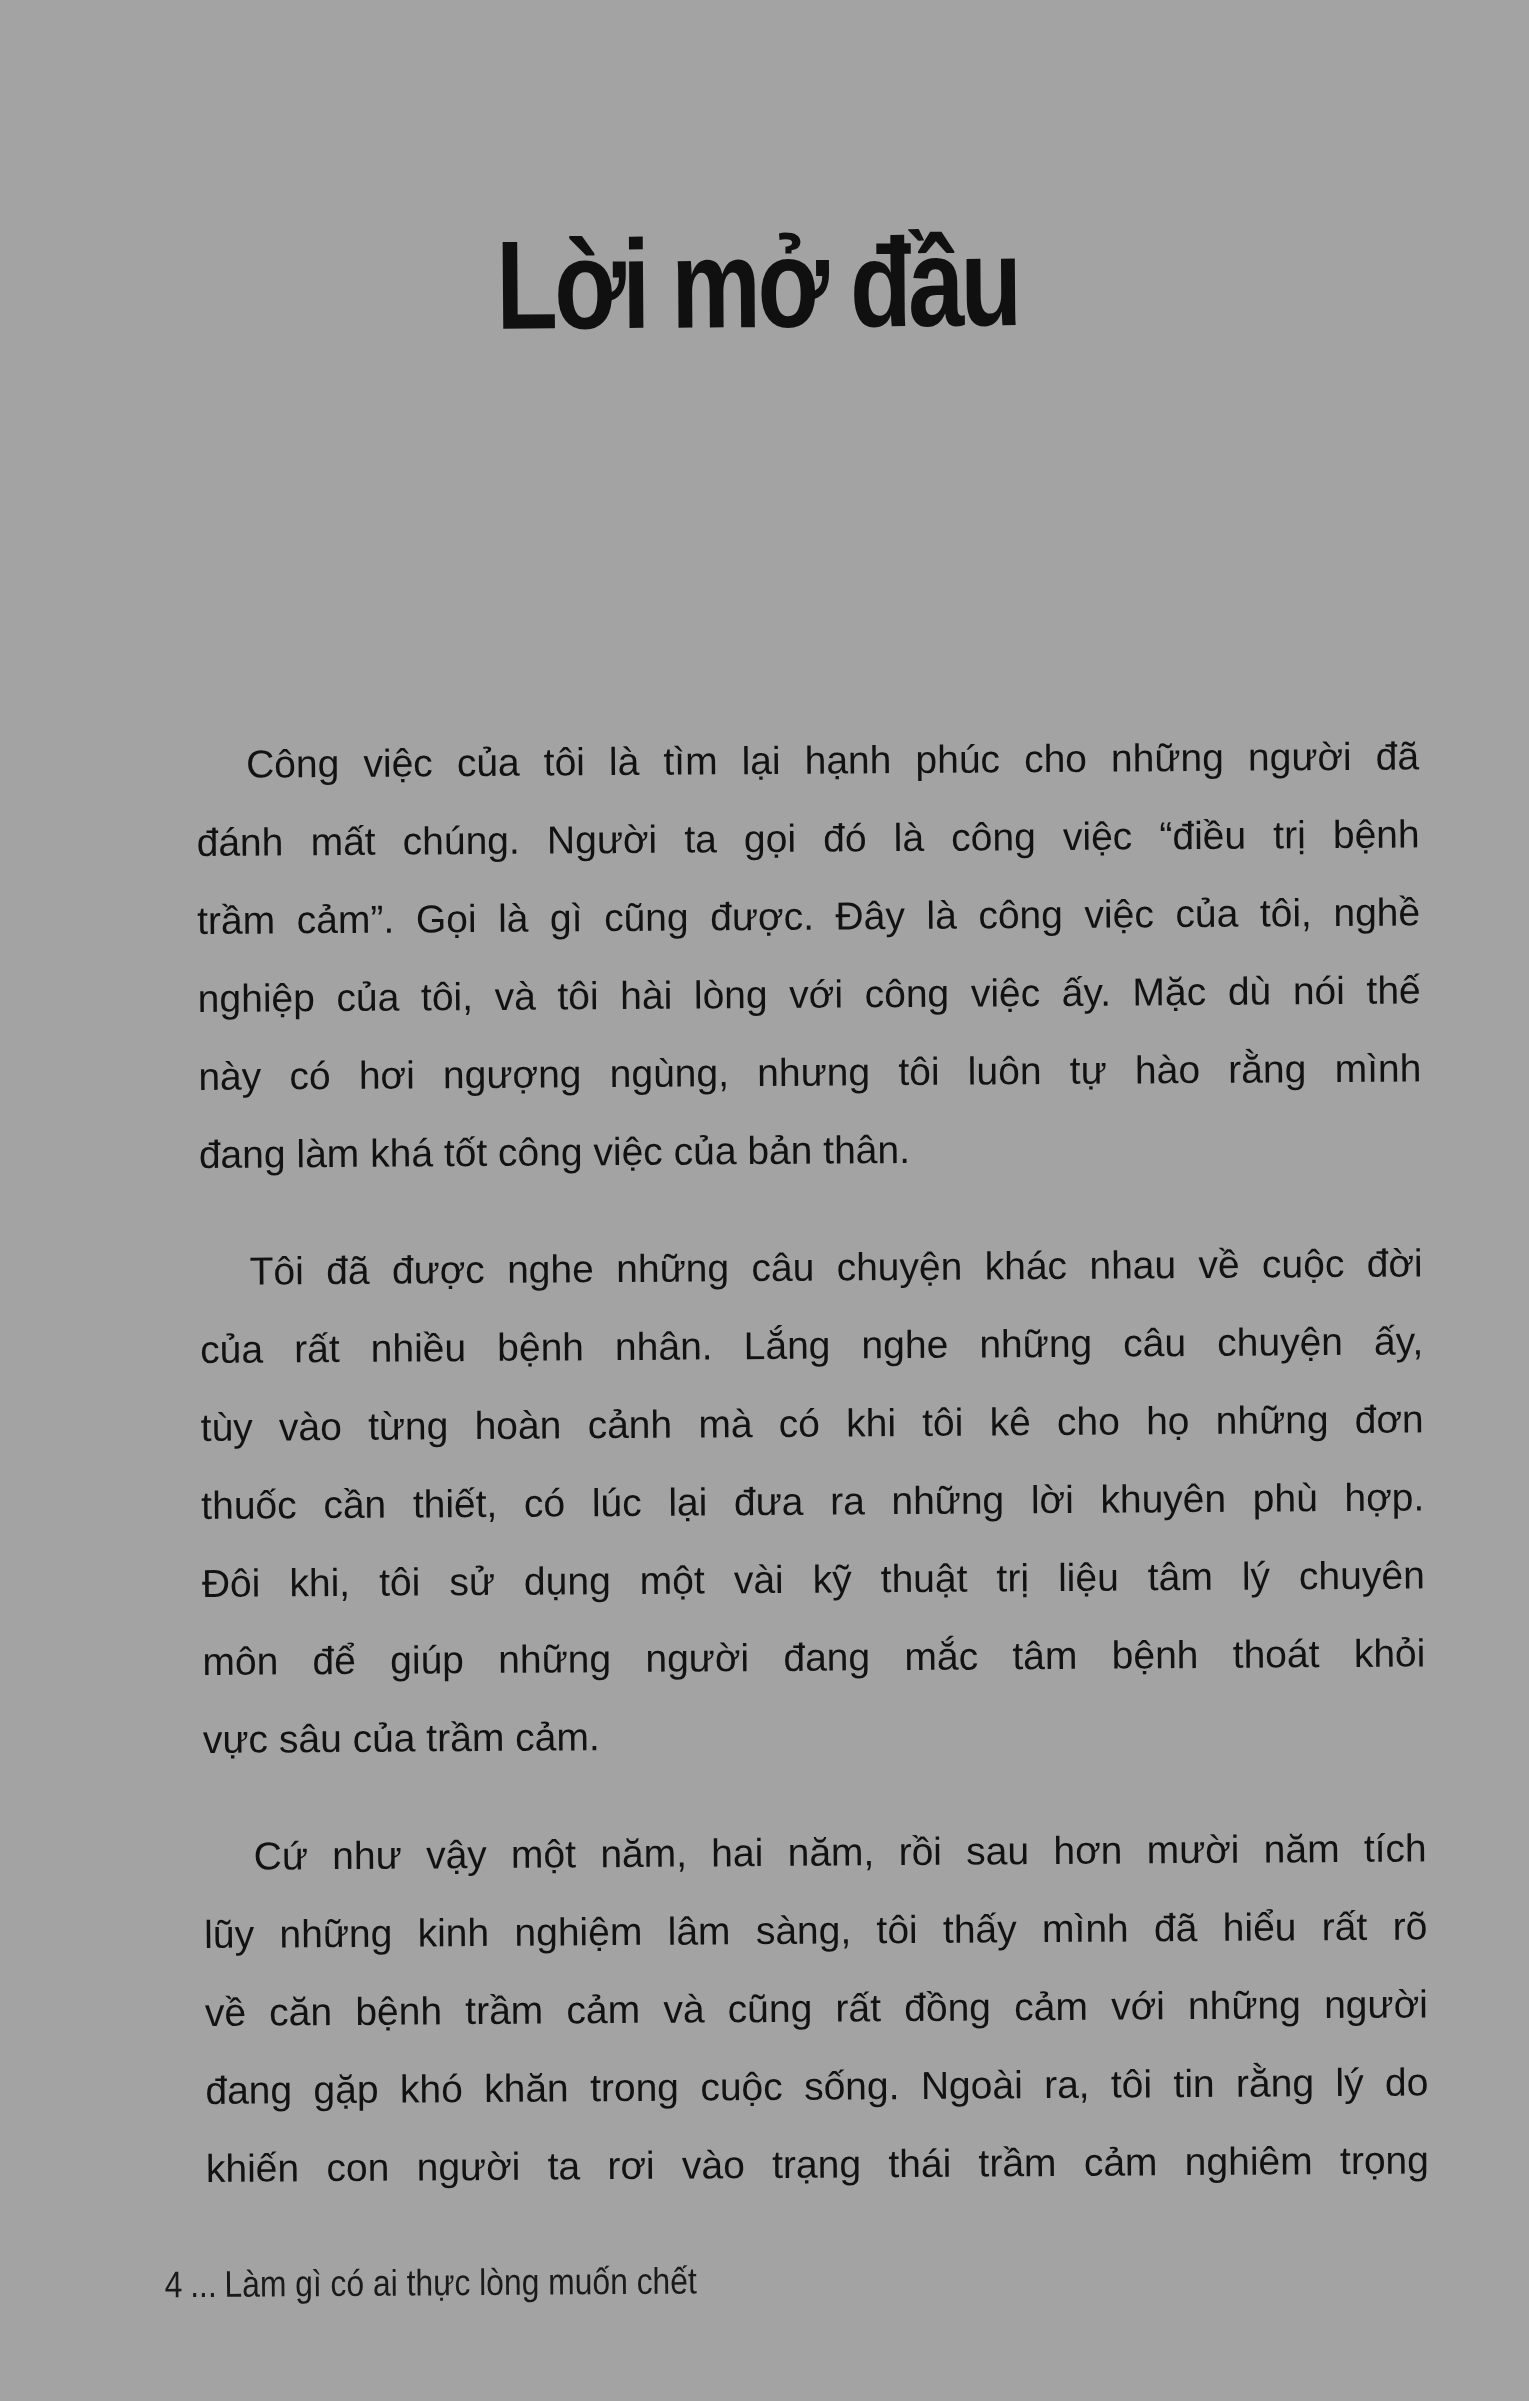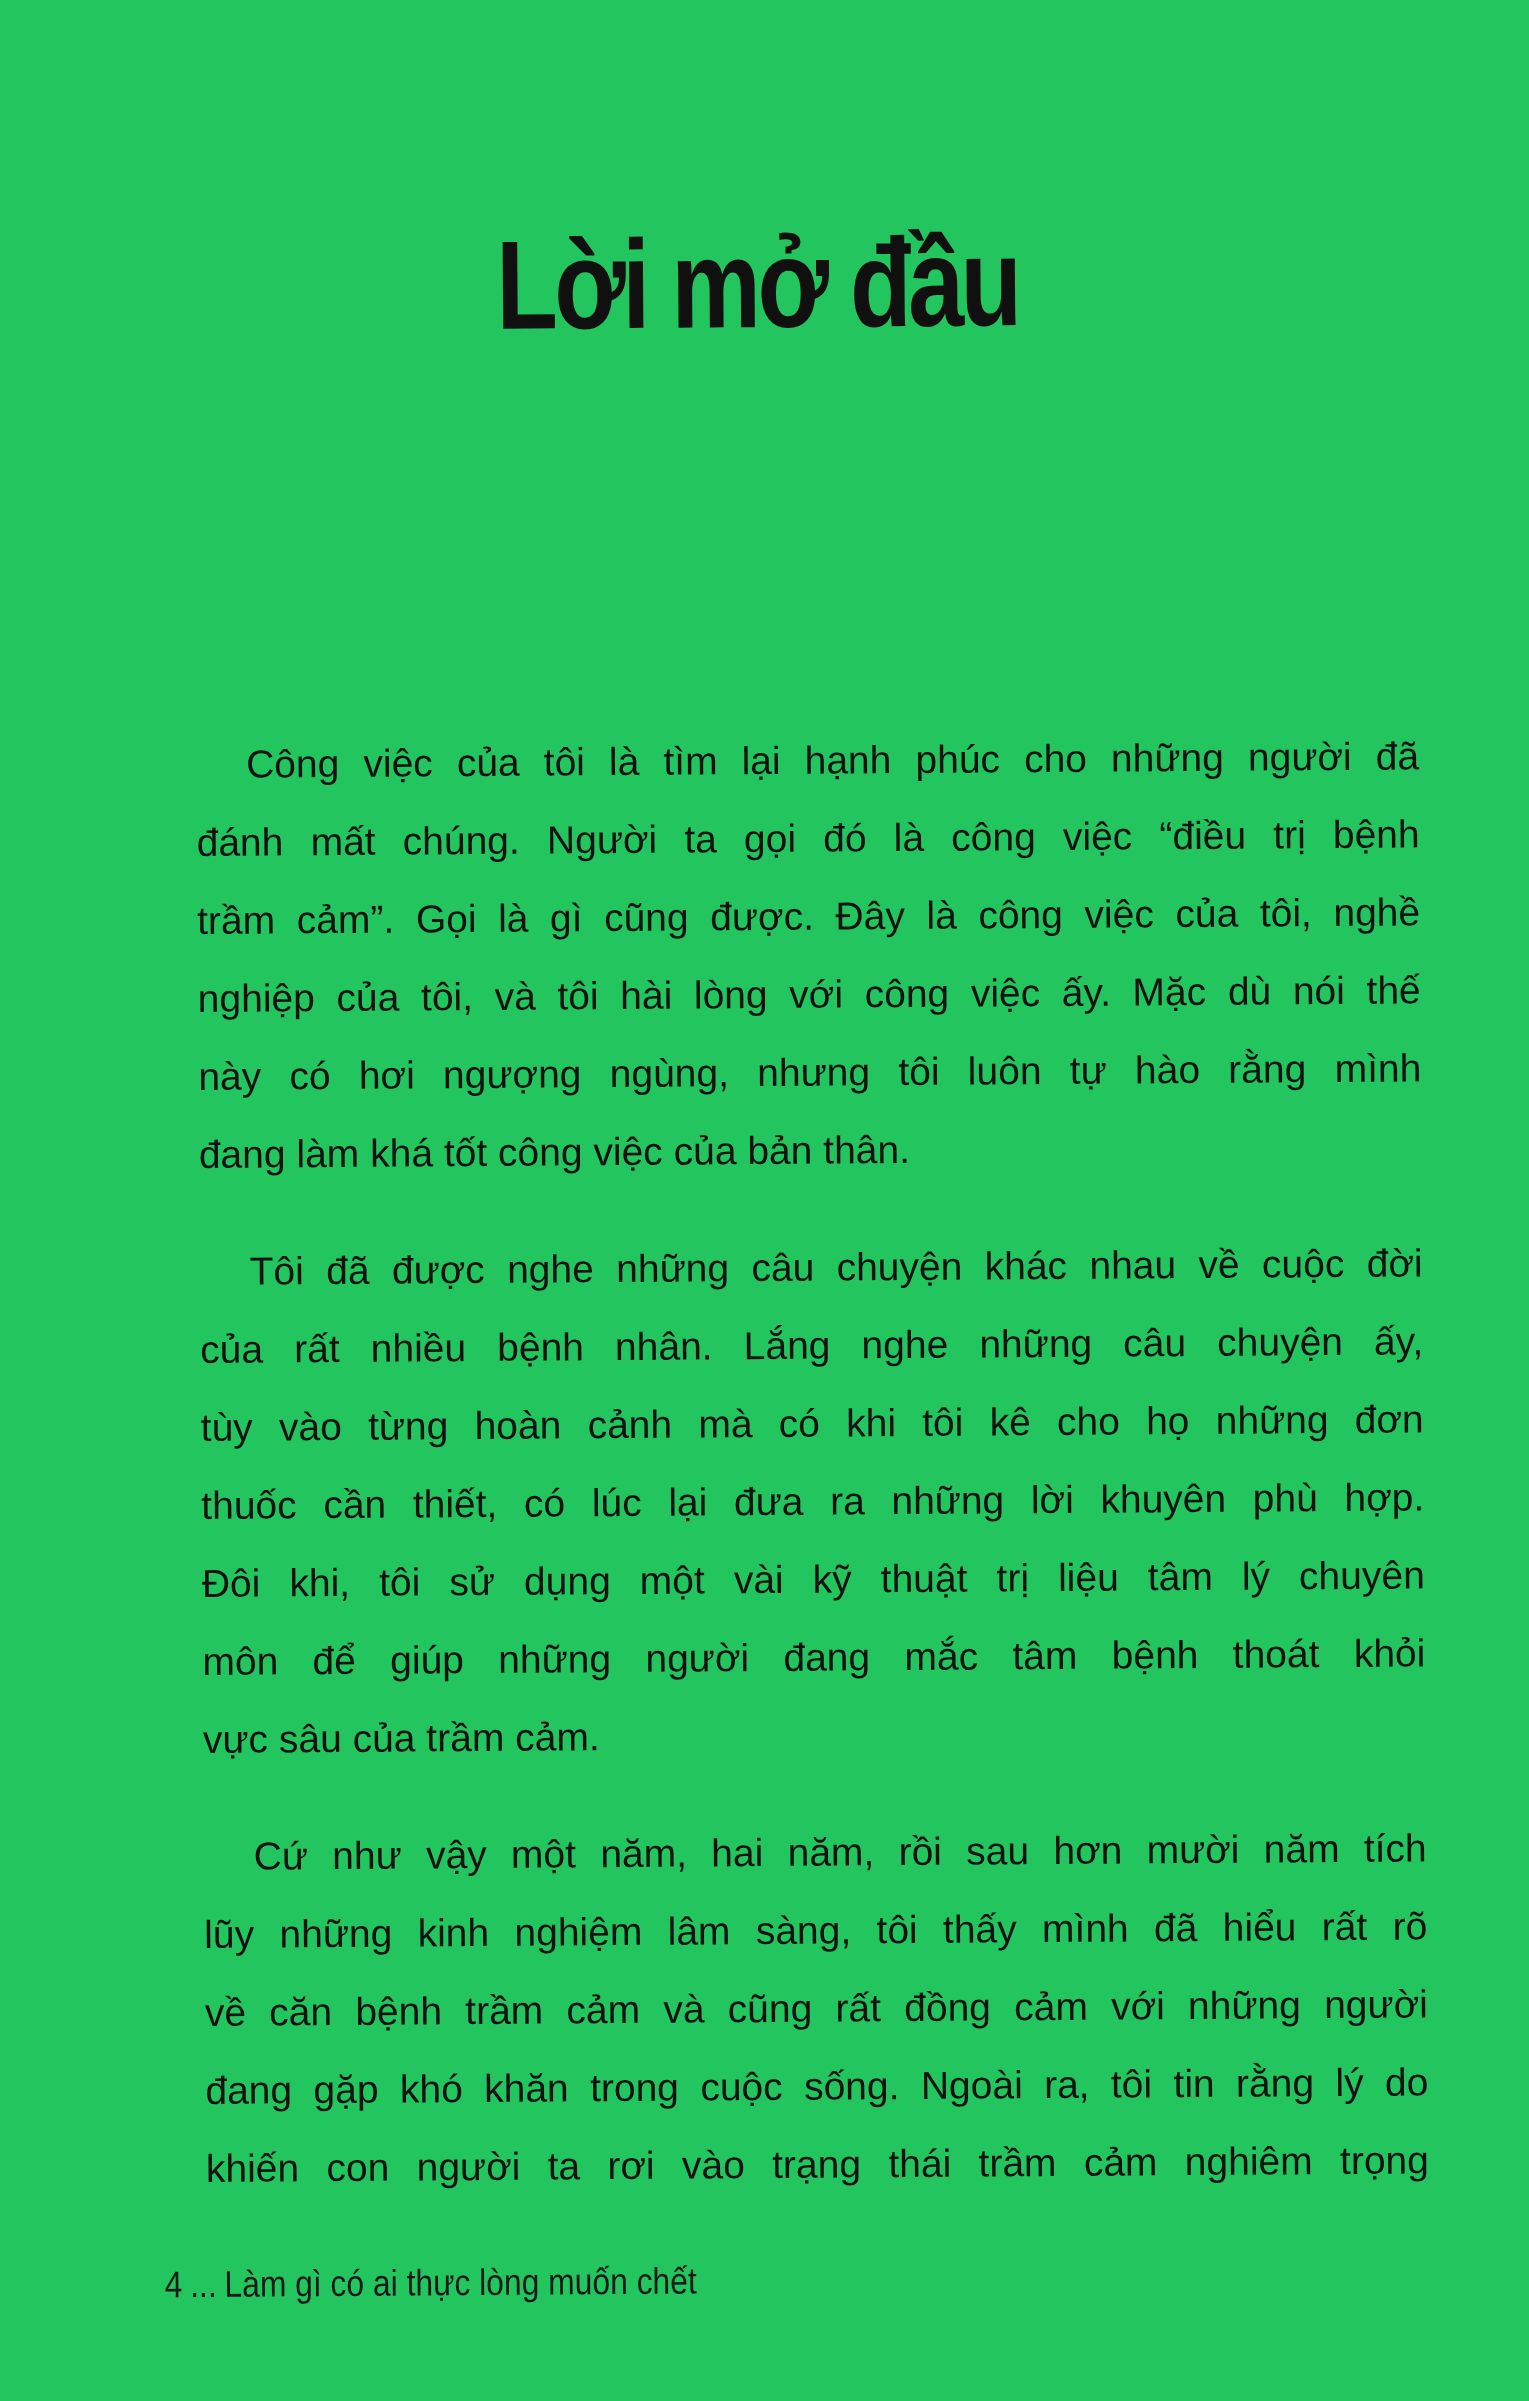--- a/index.html
+++ b/index.html
@@ -4,21 +4,21 @@
 <style>
   html, body {
     margin: 0;
     padding: 0;
     background: #ffffff;
   }
   .page {
     position: relative;
     width: 1530px;
     height: 2401px;
-    background: #22c55e;
+    background: #a3a3a3;
     overflow: hidden;
     font-family: "Liberation Sans", sans-serif;
     color: #141414;
   }
   
   .scan {
     position: absolute;
     inset: 0;
     transform: rotate(-0.4deg);
     transform-origin: 50% 55%;

